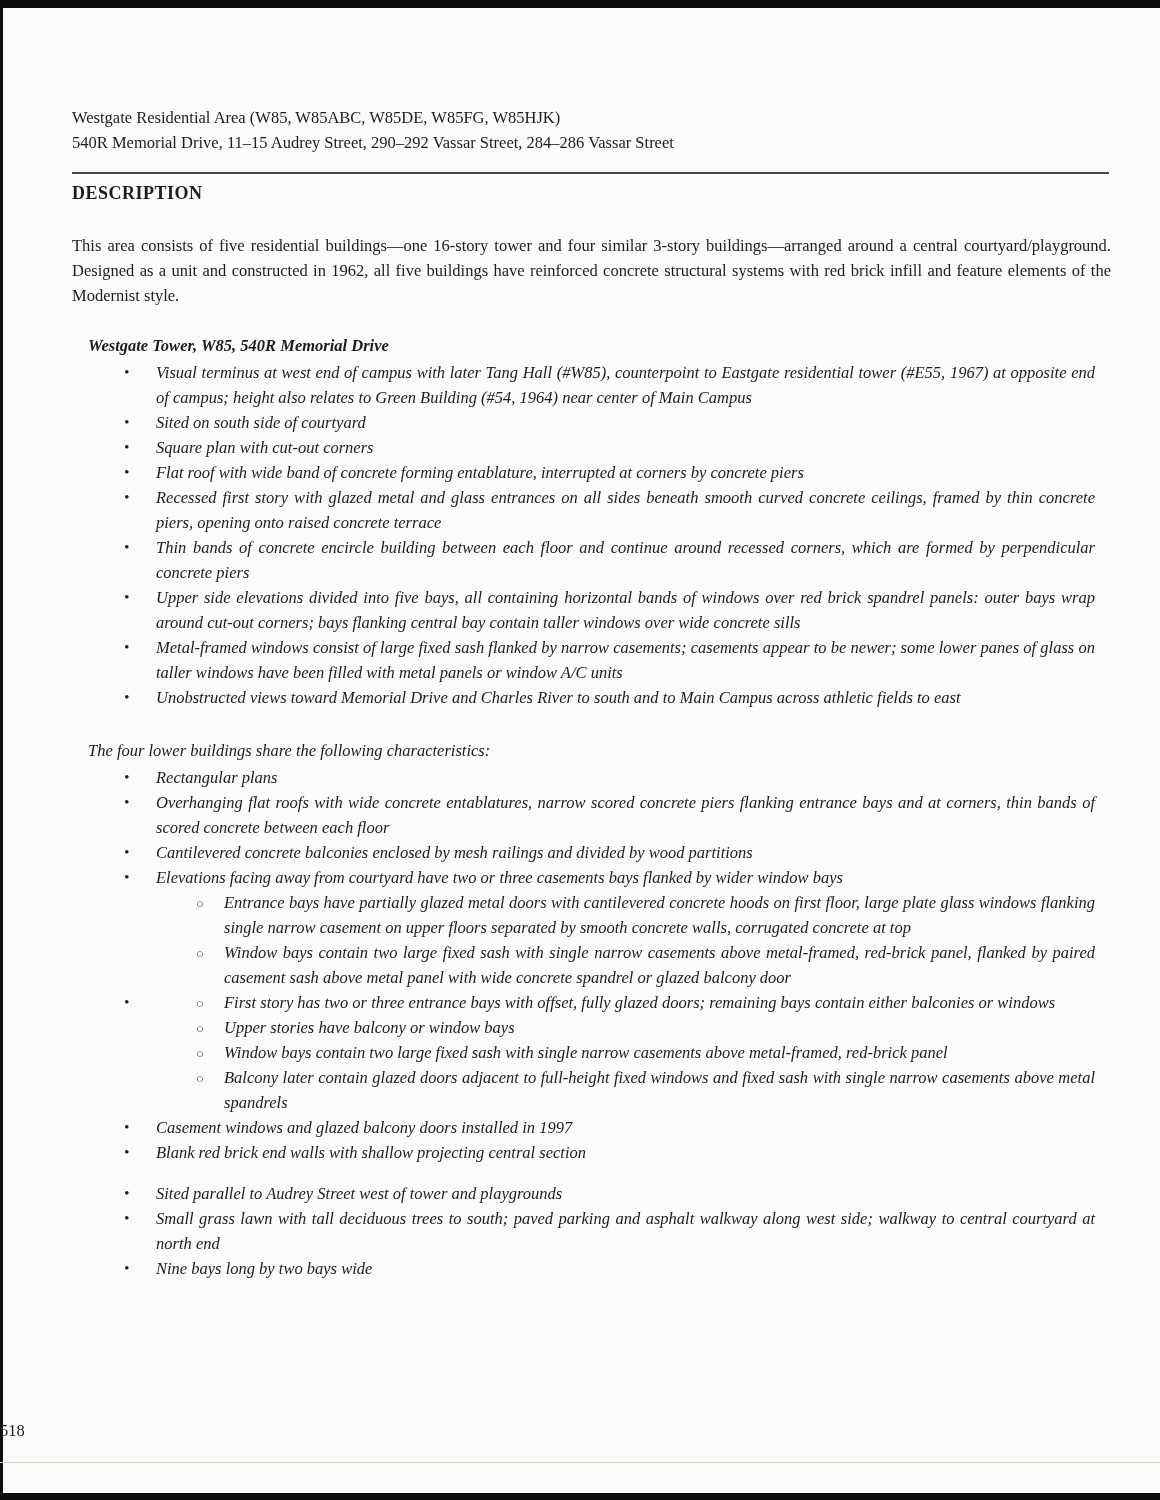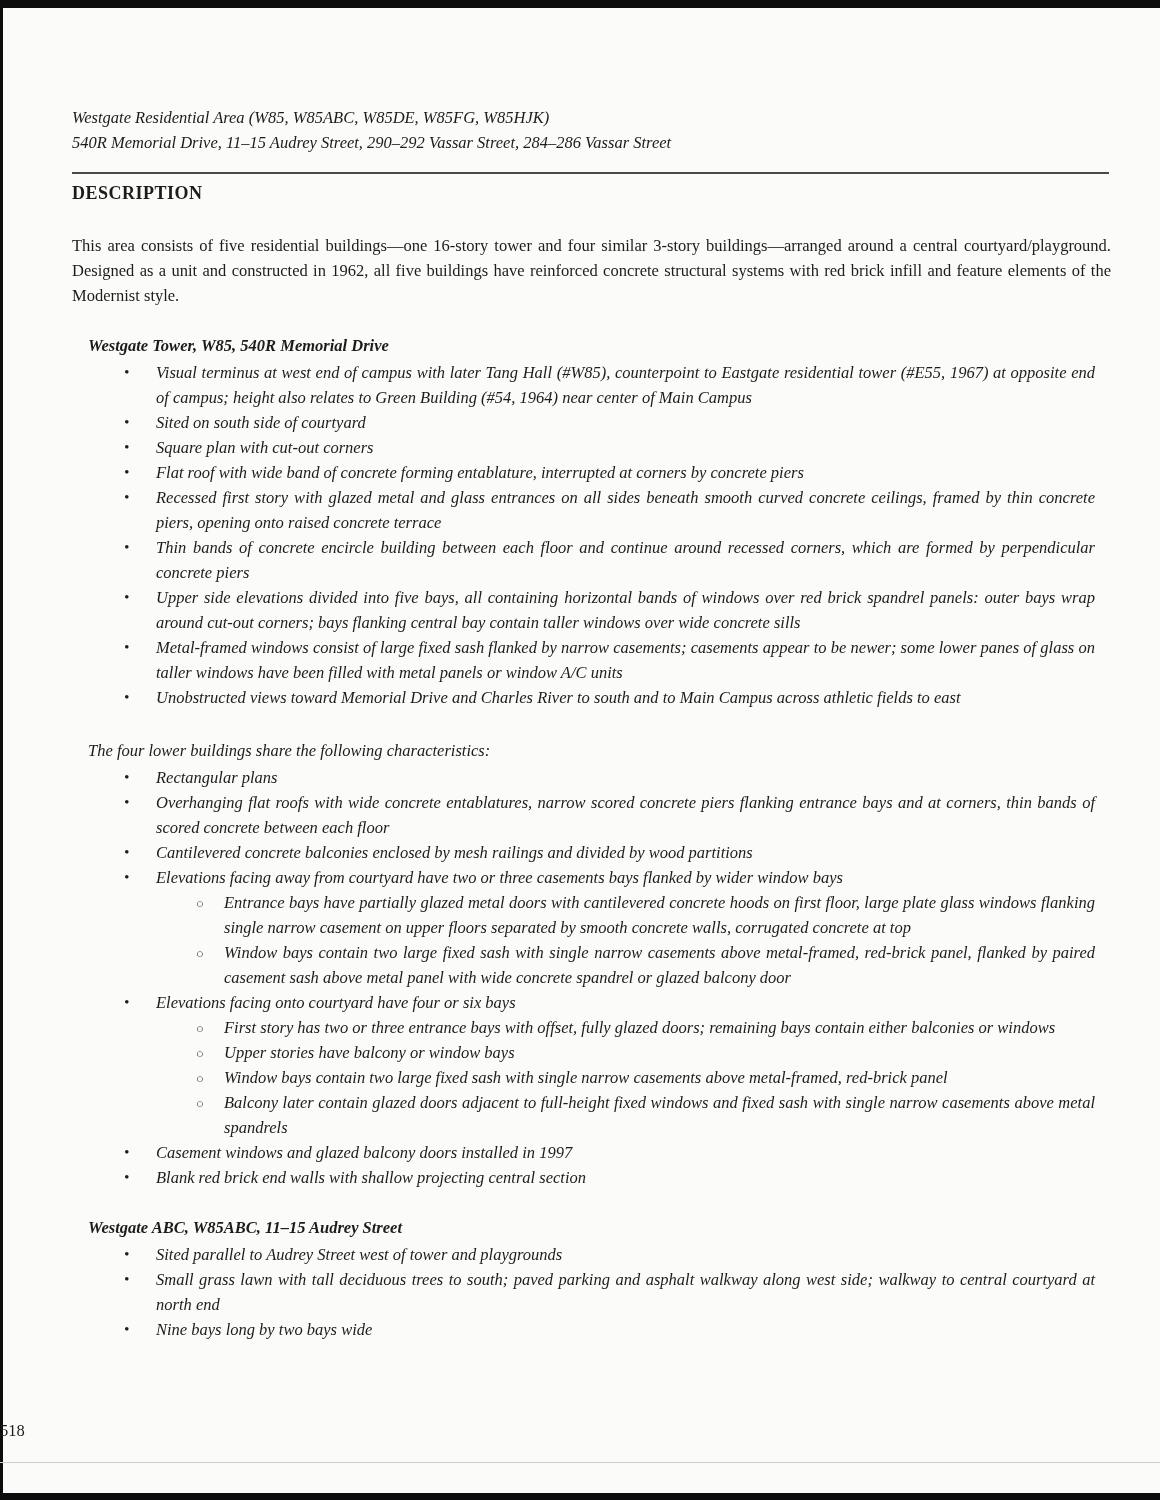--- a/index.html
+++ b/index.html
@@ -37,21 +37,21 @@
   .doc-title{
     font-size:19px;
     font-weight:bold;
     margin:0;
   }
   .page-label{
     font-size:16.5px;
     font-weight:bold;
   }
   .property-block{margin-top:9px;}
-  .property-line{margin:0;font-style:italic;}
+  .property-line{margin:0;}
   .section-rule{
     border:none;
     border-top:2px solid #4a4a48;
     margin:17px 2px 7px 0;
   }
   .description-title{
     font-size:18px;
     font-weight:bold;
     margin:0 0 0 0;
     letter-spacing:0.5px;
@@ -191,21 +191,20 @@
                 <span class="btext">Entrance bays have partially glazed metal doors with cantilevered concrete hoods on first floor, large plate glass windows flanking single narrow casement on upper floors separated by smooth concrete walls, corrugated concrete at top</span>
               </li>
               <li>
                 <span class="marker circ">○</span>
                 <span class="btext">Window bays contain two large fixed sash with single narrow casements above metal-framed, red-brick panel, flanked by paired casement sash above metal panel with wide concrete spandrel or glazed balcony door</span>
               </li>
             </ul>
           </li>
           <li>
             <span class="marker disc">•</span>
-            <span class="btext">Elevations facing onto courtyard have four or six bays</span>
             <ul class="sublist">
               <li>
                 <span class="marker circ">○</span>
                 <span class="btext">First story has two or three entrance bays with offset, fully glazed doors; remaining bays contain either balconies or windows</span>
               </li>
               <li>
                 <span class="marker circ">○</span>
                 <span class="btext">Upper stories have balcony or window bays</span>
               </li>
               <li>
@@ -222,21 +221,20 @@
             <span class="marker disc">•</span>
             <span class="btext">Casement windows and glazed balcony doors installed in 1997</span>
           </li>
           <li>
             <span class="marker disc">•</span>
             <span class="btext">Blank red brick end walls with shallow projecting central section</span>
           </li>
         </ul>
       </section>
       <section>
-        <h3 class="section-heading">Westgate ABC, W85ABC, 11–15 Audrey Street</h3>
         <ul class="bullet-list">
           <li>
             <span class="marker disc">•</span>
             <span class="btext">Sited parallel to Audrey Street west of tower and playgrounds</span>
           </li>
           <li>
             <span class="marker disc">•</span>
             <span class="btext">Small grass lawn with tall deciduous trees to south; paved parking and asphalt walkway along west side; walkway to central courtyard at north end</span>
           </li>
           <li>

